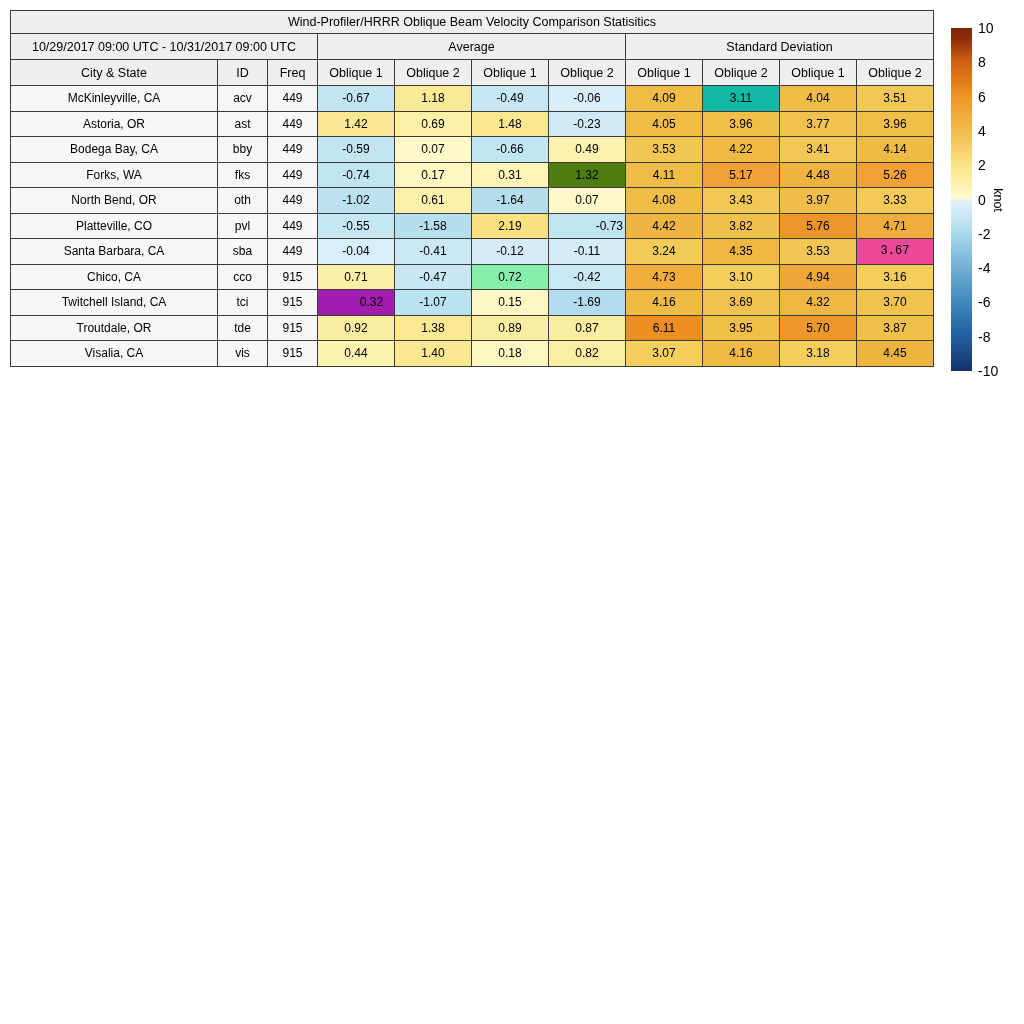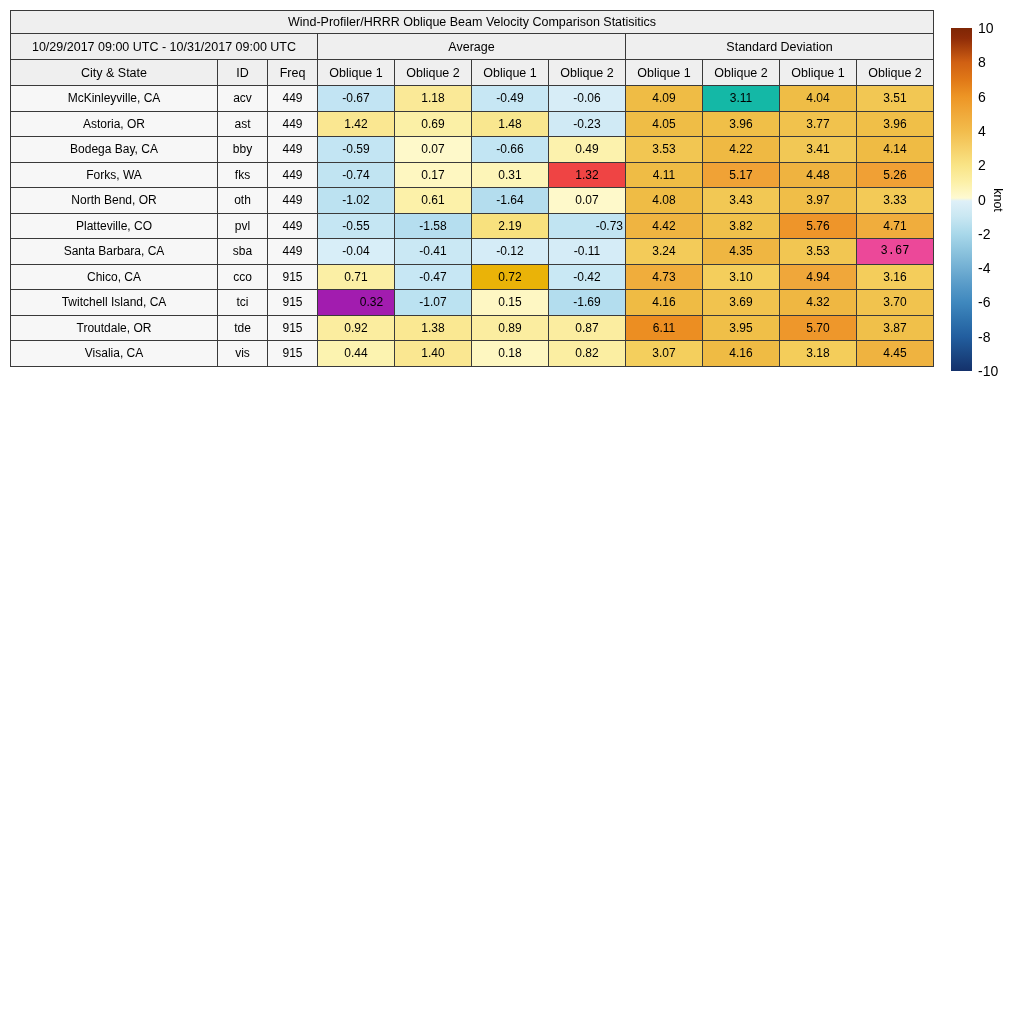--- a/index.html
+++ b/index.html
@@ -109,21 +109,21 @@
           <td class="val" style="background: rgb(242, 200, 85);">3.41</td>
           <td class="val" style="background: rgb(239, 187, 68);">4.14</td>
         </tr>
         <tr class="r-d">
           <td class="site">Forks, WA</td>
           <td class="site">fks</td>
           <td class="site">449</td>
           <td class="val" style="background: rgb(193, 228, 242);">-0.74</td>
           <td class="val" style="background: rgb(254, 247, 193);">0.17</td>
           <td class="val" style="background: rgb(253, 245, 184);">0.31</td>
-          <td class="val" style="background: #ef4444; margin-left: 21px;">1.32</td>
+          <td class="val" style="background: #4d7c0f; margin-left: 21px;">1.32</td>
           <td class="val" style="background: rgb(239, 188, 69);">4.11</td>
           <td class="val" style="background: rgb(240, 162, 54);">5.17</td>
           <td class="val" style="background: rgb(239, 179, 64);">4.48</td>
           <td class="val" style="background: rgb(240, 160, 53);">5.26</td>
         </tr>
         <tr class="r-d">
           <td class="site">North Bend, OR</td>
           <td class="site">oth</td>
           <td class="site">449</td>
           <td class="val" style="background: rgb(188, 226, 241);">-1.02</td>
@@ -160,21 +160,21 @@
           <td class="val" style="background: rgb(239, 182, 66);">4.35</td>
           <td class="val" style="background: rgb(242, 198, 82);">3.53</td>
           <td class="val" style="background: #ec4899; font-family: Liberation Mono, monospace;">3.67</td>
         </tr>
         <tr class="r-d">
           <td class="site">Chico, CA</td>
           <td class="site">cco</td>
           <td class="site">915</td>
           <td class="val" style="background: rgb(251, 239, 165);">0.71</td>
           <td class="val" style="background: rgb(199, 231, 244);">-0.47</td>
-          <td class="val" style="background: #eab308;">0.72</td>
+          <td class="val" style="background: #86efac;">0.72</td>
           <td class="val" style="background: rgb(201, 232, 244);">-0.42</td>
           <td class="val" style="background: rgb(240, 173, 60);">4.73</td>
           <td class="val" style="background: rgb(244, 206, 92);">3.10</td>
           <td class="val" style="background: rgb(240, 167, 58);">4.94</td>
           <td class="val" style="background: rgb(244, 205, 91);">3.16</td>
         </tr>
         <tr class="r-d">
           <td class="site">Twitchell Island, CA</td>
           <td class="site">tci</td>
           <td class="site">915</td>

